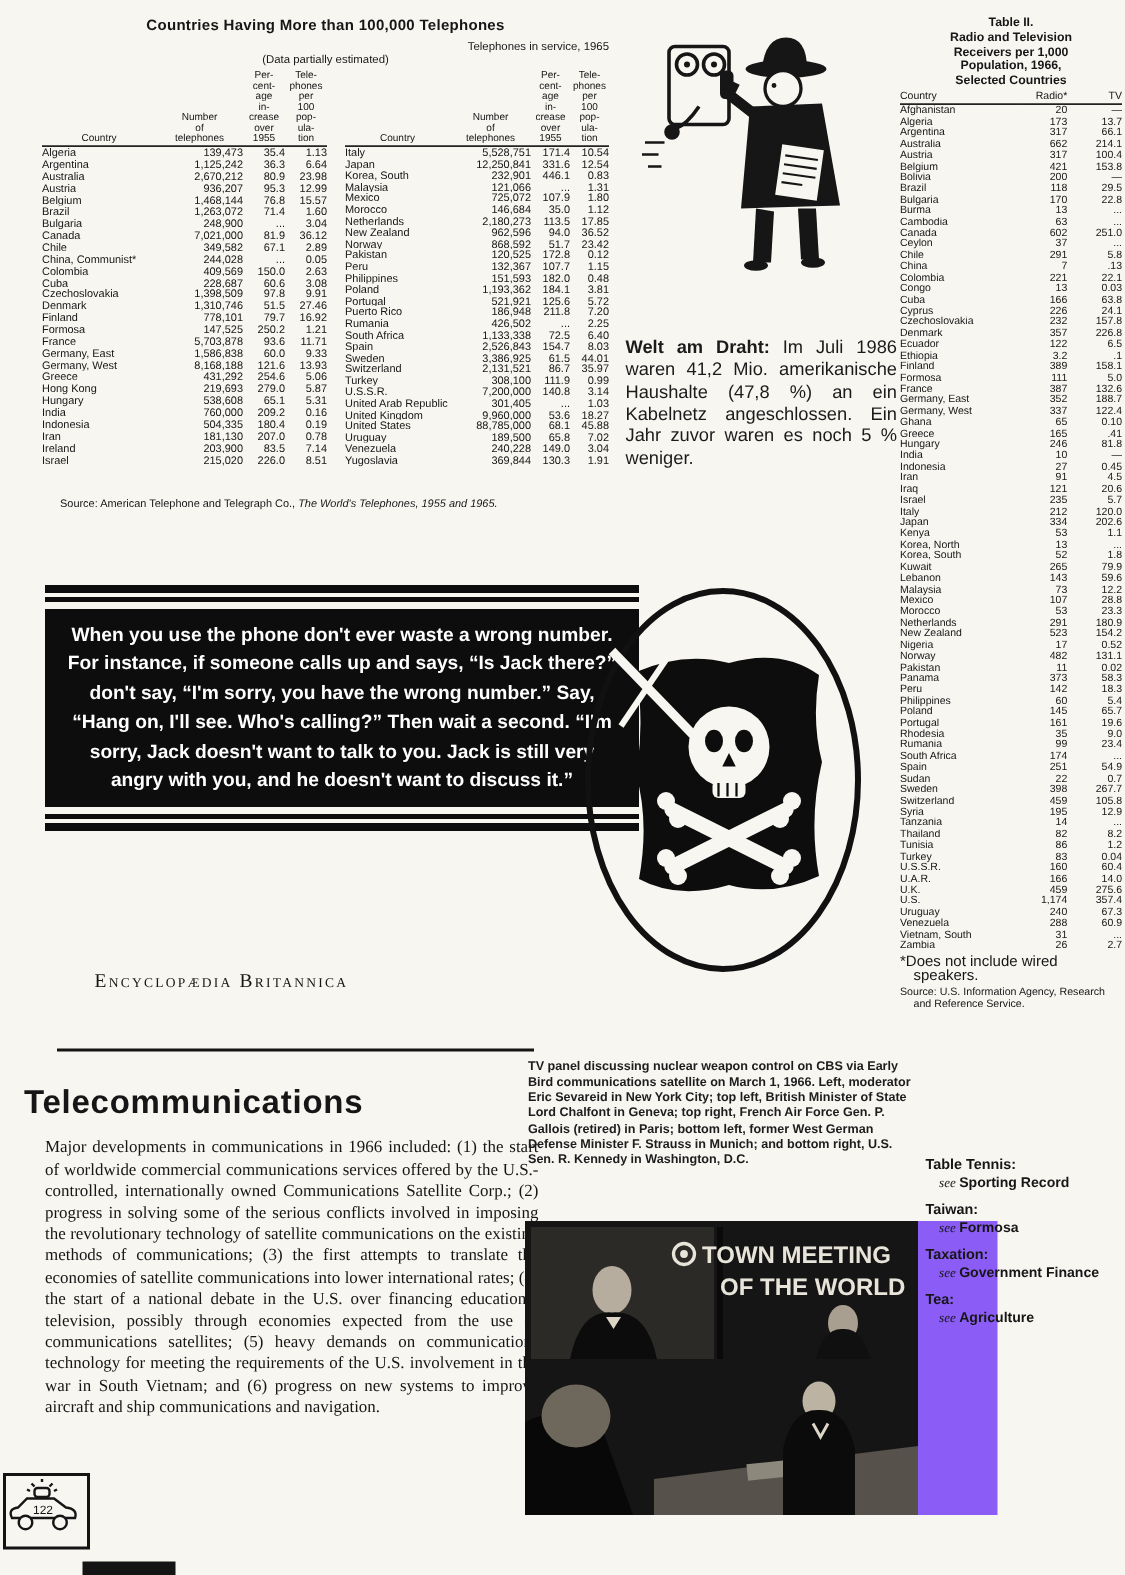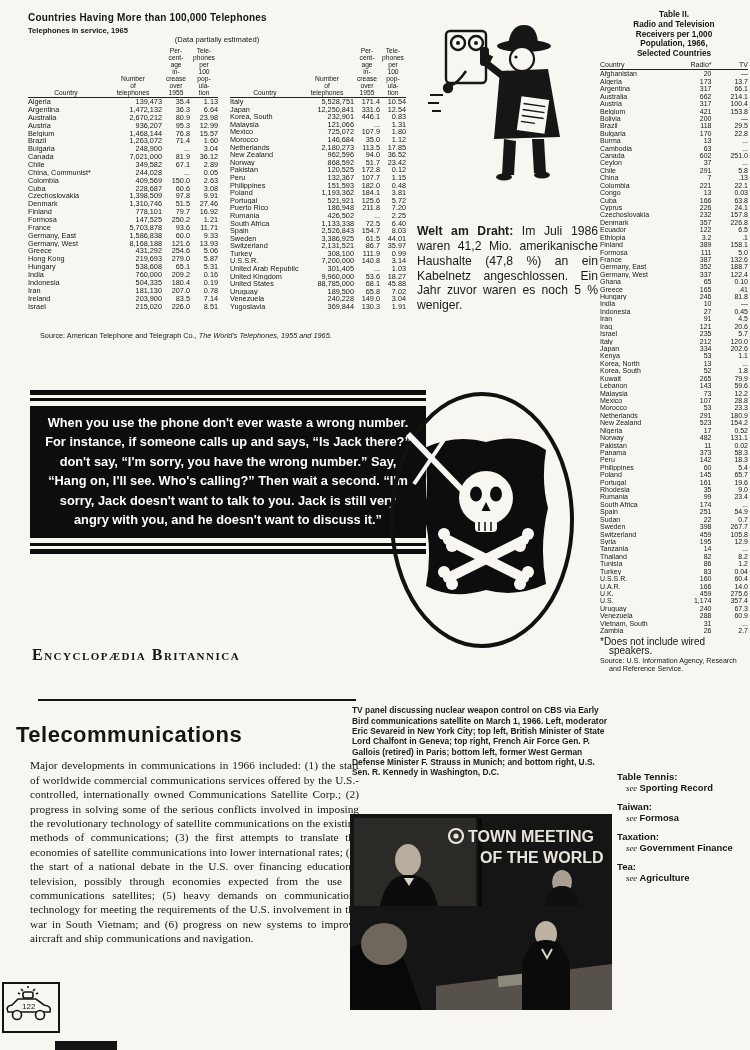--- a/index.html
+++ b/index.html
@@ -1,22 +1,22 @@
 <!DOCTYPE html>
 <html><head>
 <meta charset="utf-8">
 <style>
   html,body{margin:0;padding:0;background:#e8e6e0;}
   .page{position:relative;width:750px;height:1050px;background:#f8f6f1;color:#161616;
         font-family:"Liberation Sans",sans-serif;overflow:hidden;}
 
   
   .phone-block{position:absolute;left:28px;top:12px;width:378px;}
-  .pt-title{text-align:left;font-weight:bold;font-size:10px;letter-spacing:.2px;}
-  .pt-sub1{text-align:left;font-size:7.6px;margin-top:3px;font-weight:bold;}
+  .pt-title{text-align:center;font-weight:bold;font-size:10px;letter-spacing:.2px;}
+  .pt-sub1{text-align:right;font-size:7.6px;margin-top:3px;}
   .pt-sub2{text-align:center;font-size:7.6px;}
   .pt-cols{display:flex;gap:12px;margin-top:3px;}
   table.pt{border-collapse:collapse;table-layout:fixed;font-size:7.3px;line-height:7.6px;}
   table.pt th{font-weight:normal;font-size:6.7px;line-height:7px;vertical-align:bottom;
               white-space:pre-line;text-align:center;padding:0 0 1px 0;border-bottom:1px solid #222;}
   table.pt th:first-child{text-align:center;}
   table.pt td{padding:0;white-space:nowrap;overflow:hidden;}
   table.pt td:nth-child(1){text-align:left;}
   table.pt td:nth-child(2),table.pt td:nth-child(3),table.pt td:nth-child(4){text-align:right;}
   #phone-left{width:190px;} #phone-right{width:176px;}
@@ -49,33 +49,33 @@
   .q-rule-top,.q-rule-bot{height:16px;}
   .q-rule-top{background:linear-gradient(to bottom,#0d0d0d 0 5px,#f8f6f1 5px 8px,#0d0d0d 8px 11px,#f8f6f1 11px 16px);}
   .q-rule-bot{background:linear-gradient(to top,#0d0d0d 0 5px,#f8f6f1 5px 8px,#0d0d0d 8px 11px,#f8f6f1 11px 16px);}
   .q-text{color:#fff;font-weight:bold;font-size:12.8px;line-height:19.4px;text-align:center;
           padding:7px 13px 9px 13px;}
 
   
   .pirate{position:absolute;left:386px;top:386px;}
 
   
-  .britannica{position:absolute;left:32px;top:646px;font-family:"Liberation Serif",serif;
-              font-variant:small-caps;font-weight:700;font-size:16px;letter-spacing:1.5px;}
+  .britannica{position:absolute;left:63px;top:646px;font-family:"Liberation Serif",serif;
+              font-variant:small-caps;font-weight:400;font-size:13px;letter-spacing:1.5px;}
 
   
   .art-rule{position:absolute;left:38px;top:699px;width:318px;height:2px;background:#141414;}
   .art-title{position:absolute;left:16px;top:707px;font-size:22px;font-weight:bold;letter-spacing:.5px;}
   .art-body{position:absolute;left:30px;top:747px;width:329px;font-family:"Liberation Serif",serif;
             font-size:11.3px;line-height:14.4px;text-align:justify;}
 
   
   .tv-caption{position:absolute;left:352px;top:697px;width:261px;font-size:8.4px;line-height:10.3px;
               font-weight:bold;color:#1d1d1d;}
-  .tv-photo{position:absolute;left:350px;top:814px;width:262px;height:196px;background:#8b5cf6;}
+  .tv-photo{position:absolute;left:350px;top:814px;width:315px;height:196px;background:#8b5cf6;}
 
   
   .index{position:absolute;left:617px;top:772px;width:131px;}
   .ix-entry{margin-bottom:9px;}
   .ix-term{font-weight:bold;font-size:9.6px;line-height:10.5px;}
   .ix-see{font-size:9.4px;line-height:10.6px;padding-left:9px;}
   .ix-see .see{font-style:italic;font-family:"Liberation Serif",serif;font-size:8.8px;font-weight:normal;}
   .ix-see .ref{font-weight:bold;}
 
   
@@ -125,21 +125,21 @@
           </thead>
         <tbody>
             <tr>
               <td>Algeria</td>
               <td>139,473</td>
               <td>35.4</td>
               <td>1.13</td>
             </tr>
             <tr>
               <td>Argentina</td>
-              <td>1,472,132</td>
+              <td>1,125,242</td>
               <td>36.3</td>
               <td>6.64</td>
             </tr>
             <tr>
               <td>Australia</td>
               <td>2,670,212</td>
               <td>80.9</td>
               <td>23.98</td>
             </tr>
             <tr>

